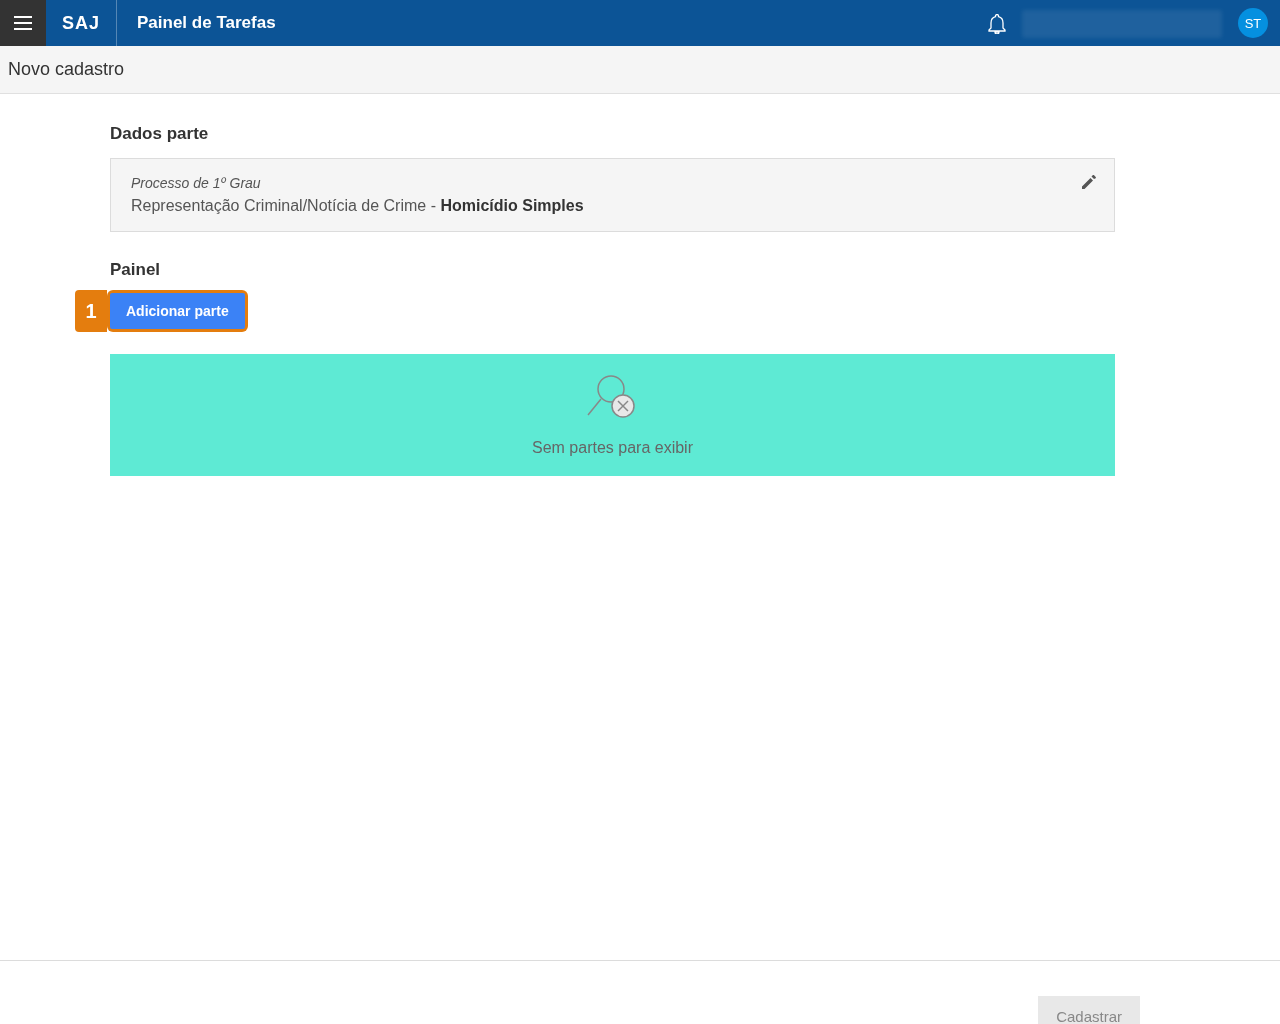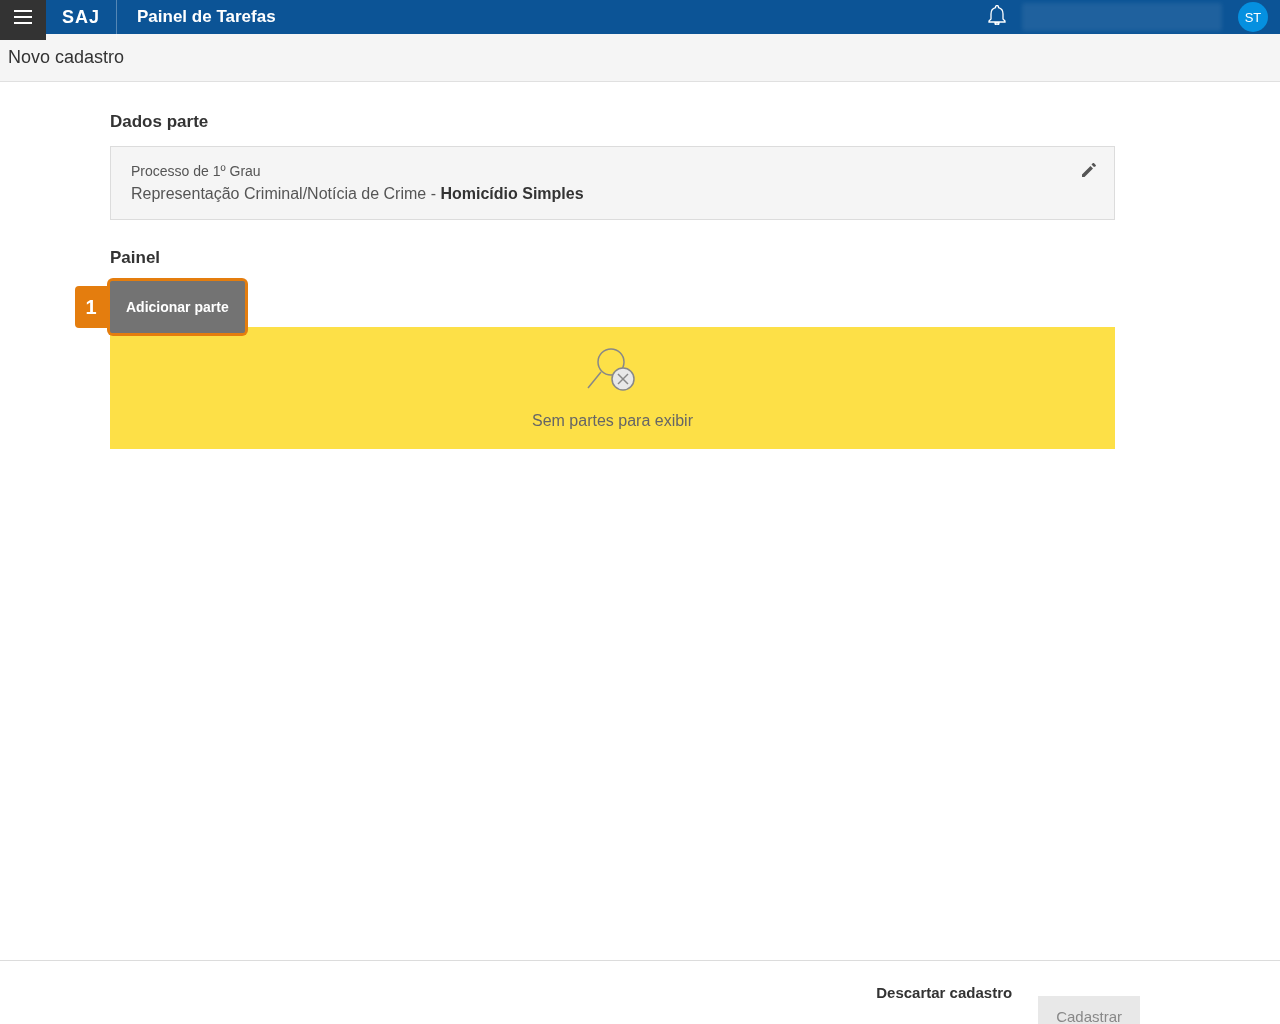--- a/index.html
+++ b/index.html
@@ -9,21 +9,21 @@
       font-family: 'Segoe UI', Tahoma, Geneva, Verdana, sans-serif;
     }
     body {
       width: 1280px;
       height: 1024px;
       background: #ffffff;
       overflow: hidden;
       position: relative;
     }
     .header {
-      height: 34px;
+      height: 46px;
       background: #0c5496;
       display: flex;
       align-items: center;
       color: white;
     }
     .menu-button {
       width: 46px;
       height: 46px;
       background: #333333;
       display: flex;
@@ -59,21 +59,21 @@
       align-items: center;
     }
     .page-title {
       font-size: 17px;
       font-weight: 600;
       padding-left: 20px;
     }
     .header-right {
       margin-left: auto;
       display: flex;
-      align-items: center;
+      align-items: flex-end;
       gap: 16px;
       padding-right: 12px;
     }
     .notification-icon {
       cursor: pointer;
     }
     .blurred-area {
       width: 200px;
       height: 28px;
       background: rgba(255,255,255,0.08);
@@ -118,20 +118,21 @@
       border: 1px solid #dcdcdc;
       background: #f5f5f5;
       padding: 16px 20px;
       position: relative;
       margin-bottom: 28px;
     }
     .data-card-line1 {
       font-size: 14px;
       color: #555;
       margin-bottom: 6px;
+      font-style: italic;
     }
     .data-card-line2 {
       font-size: 16px;
       color: #555;
     }
     .data-card-line2 .bold {
       font-weight: 700;
       color: #333;
     }
     .edit-icon {
@@ -162,37 +163,37 @@
       align-items: center;
       justify-content: center;
       border-radius: 4px 0 0 4px;
     }
     .callout-wrap {
       background: #e47d0e;
       padding: 3px;
       border-radius: 6px;
     }
     .add-button {
-      background: #737373;
+      background: #3b82f6;
       color: white;
       border: none;
-      padding: 18px 16px;
+      padding: 10px 16px;
       font-size: 14px;
       font-weight: 600;
       border-radius: 2px;
       cursor: pointer;
     }
     .empty-state {
-      background: #fde047;
+      background: #5eead4;
       height: 122px;
       display: flex;
       flex-direction: column;
       align-items: center;
       justify-content: center;
-      margin-top: 3px;
+      margin-top: 18px;
     }
     .empty-icon {
       margin-bottom: 12px;
     }
     .empty-text {
       font-size: 16px;
       color: #666;
     }
     .footer {
       position: absolute;
@@ -285,15 +286,14 @@
           <line x1="35" y1="28" x2="45" y2="38" stroke="#888" stroke-width="1.5"></line>
           <line x1="45" y1="28" x2="35" y2="38" stroke="#888" stroke-width="1.5"></line>
         </svg>
       </div>
       <div class="empty-text">Sem partes para exibir</div>
     </div>
   </div>
 </div>
 
 <div class="footer">
-  <span class="footer-link">Descartar cadastro</span>
   <button class="footer-button">Cadastrar</button>
 </div>
 
 </body></html>

